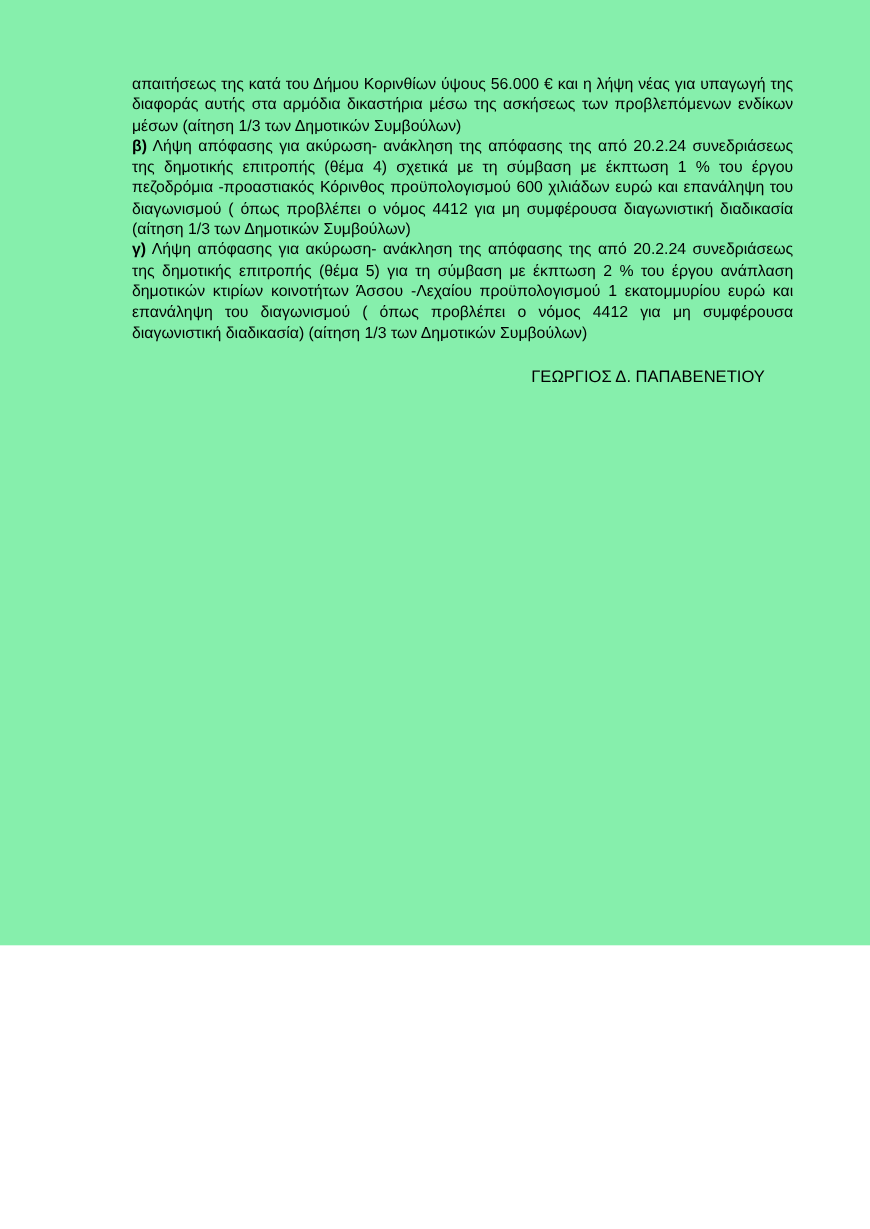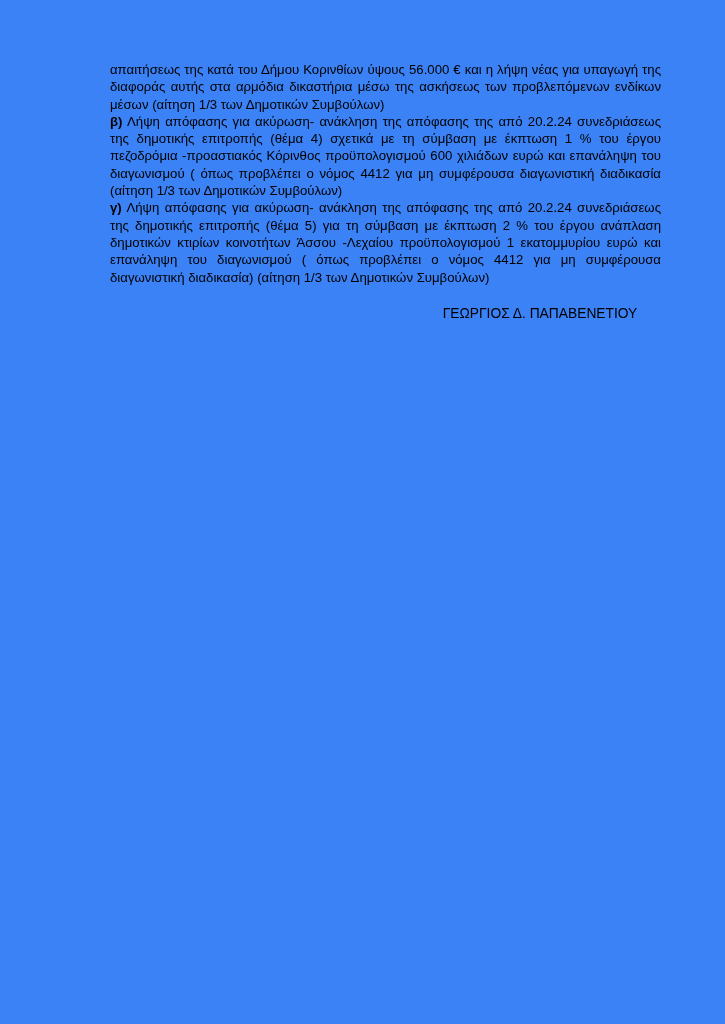--- a/index.html
+++ b/index.html
@@ -3,22 +3,22 @@
 <meta charset="utf-8">
 <style>
   html, body {
     margin: 0;
     padding: 0;
     background: #ffffff;
   }
   .page {
     position: relative;
     width: 725px;
-    height: 1024px;
-    background: #3b82f6;
+    height: 788px;
+    background: #86efac;
     color: #000000;
     overflow: hidden;
   }
   .content {
     position: absolute;
     left: 110px;
     top: 61px;
     width: 551px;
     font-family: "Liberation Sans", sans-serif;
     font-size: 13.2px;

